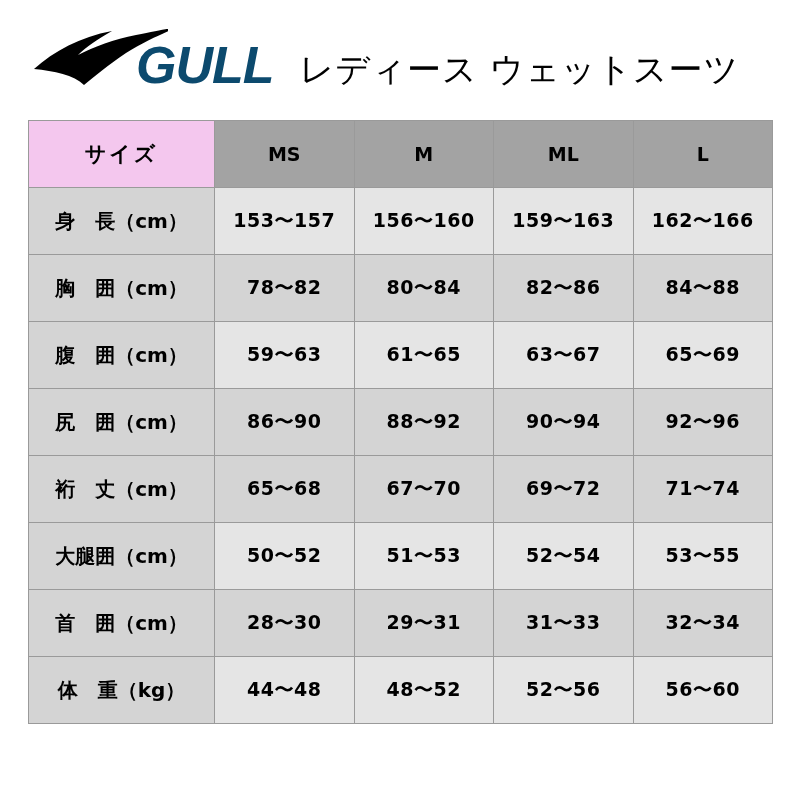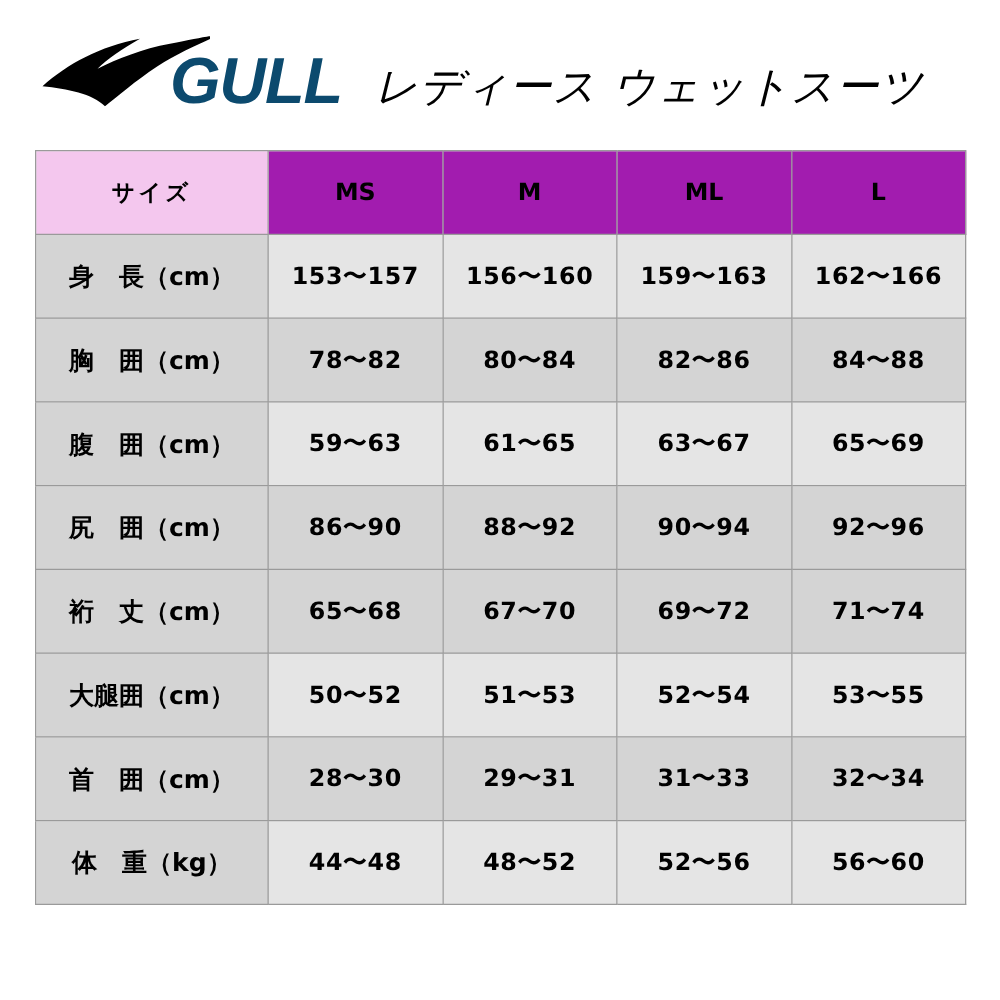--- a/index.html
+++ b/index.html
@@ -53,21 +53,20 @@
     color: #0c4a6e;
   }
   .header-title {
     font-family: "DejaVu Sans", sans-serif;
     font-size: 34px;
     font-weight: normal;
     letter-spacing: 1px;
     margin-left: 26px;
     margin-top: 20px;
     white-space: nowrap;
-    font-style: italic;
   }
 
   
   .table-wrap {
     padding: 0 28px;
     box-sizing: border-box;
   }
   table.size-table {
     border-collapse: collapse;
     width: 744px;
@@ -80,28 +79,28 @@
     font-family: "DejaVu Sans", sans-serif;
     font-size: 19px;
     font-weight: bold;
     padding: 0;
     height: 66px;
   }
   col.c0 { width: 186px; }
   col.c1, col.c2, col.c3, col.c4 { width: 139.5px; }
 
   thead th {
-    background: #a21caf;
+    background: #a3a3a3;
     font-size: 21px;
     height: 72px;
   }
   thead th.corner {
     background: #f4c7ee;
     letter-spacing: 3px;
-    font-size: 18px;
+    font-size: 21px;
   }
   tbody tr td.rowlabel {
     background: #d4d4d4;
     font-size: 20px;
     letter-spacing: 0px;
   }
   tbody tr.even td.value {
     background: #e5e5e5;
   }
   tbody tr.odd td.value {

